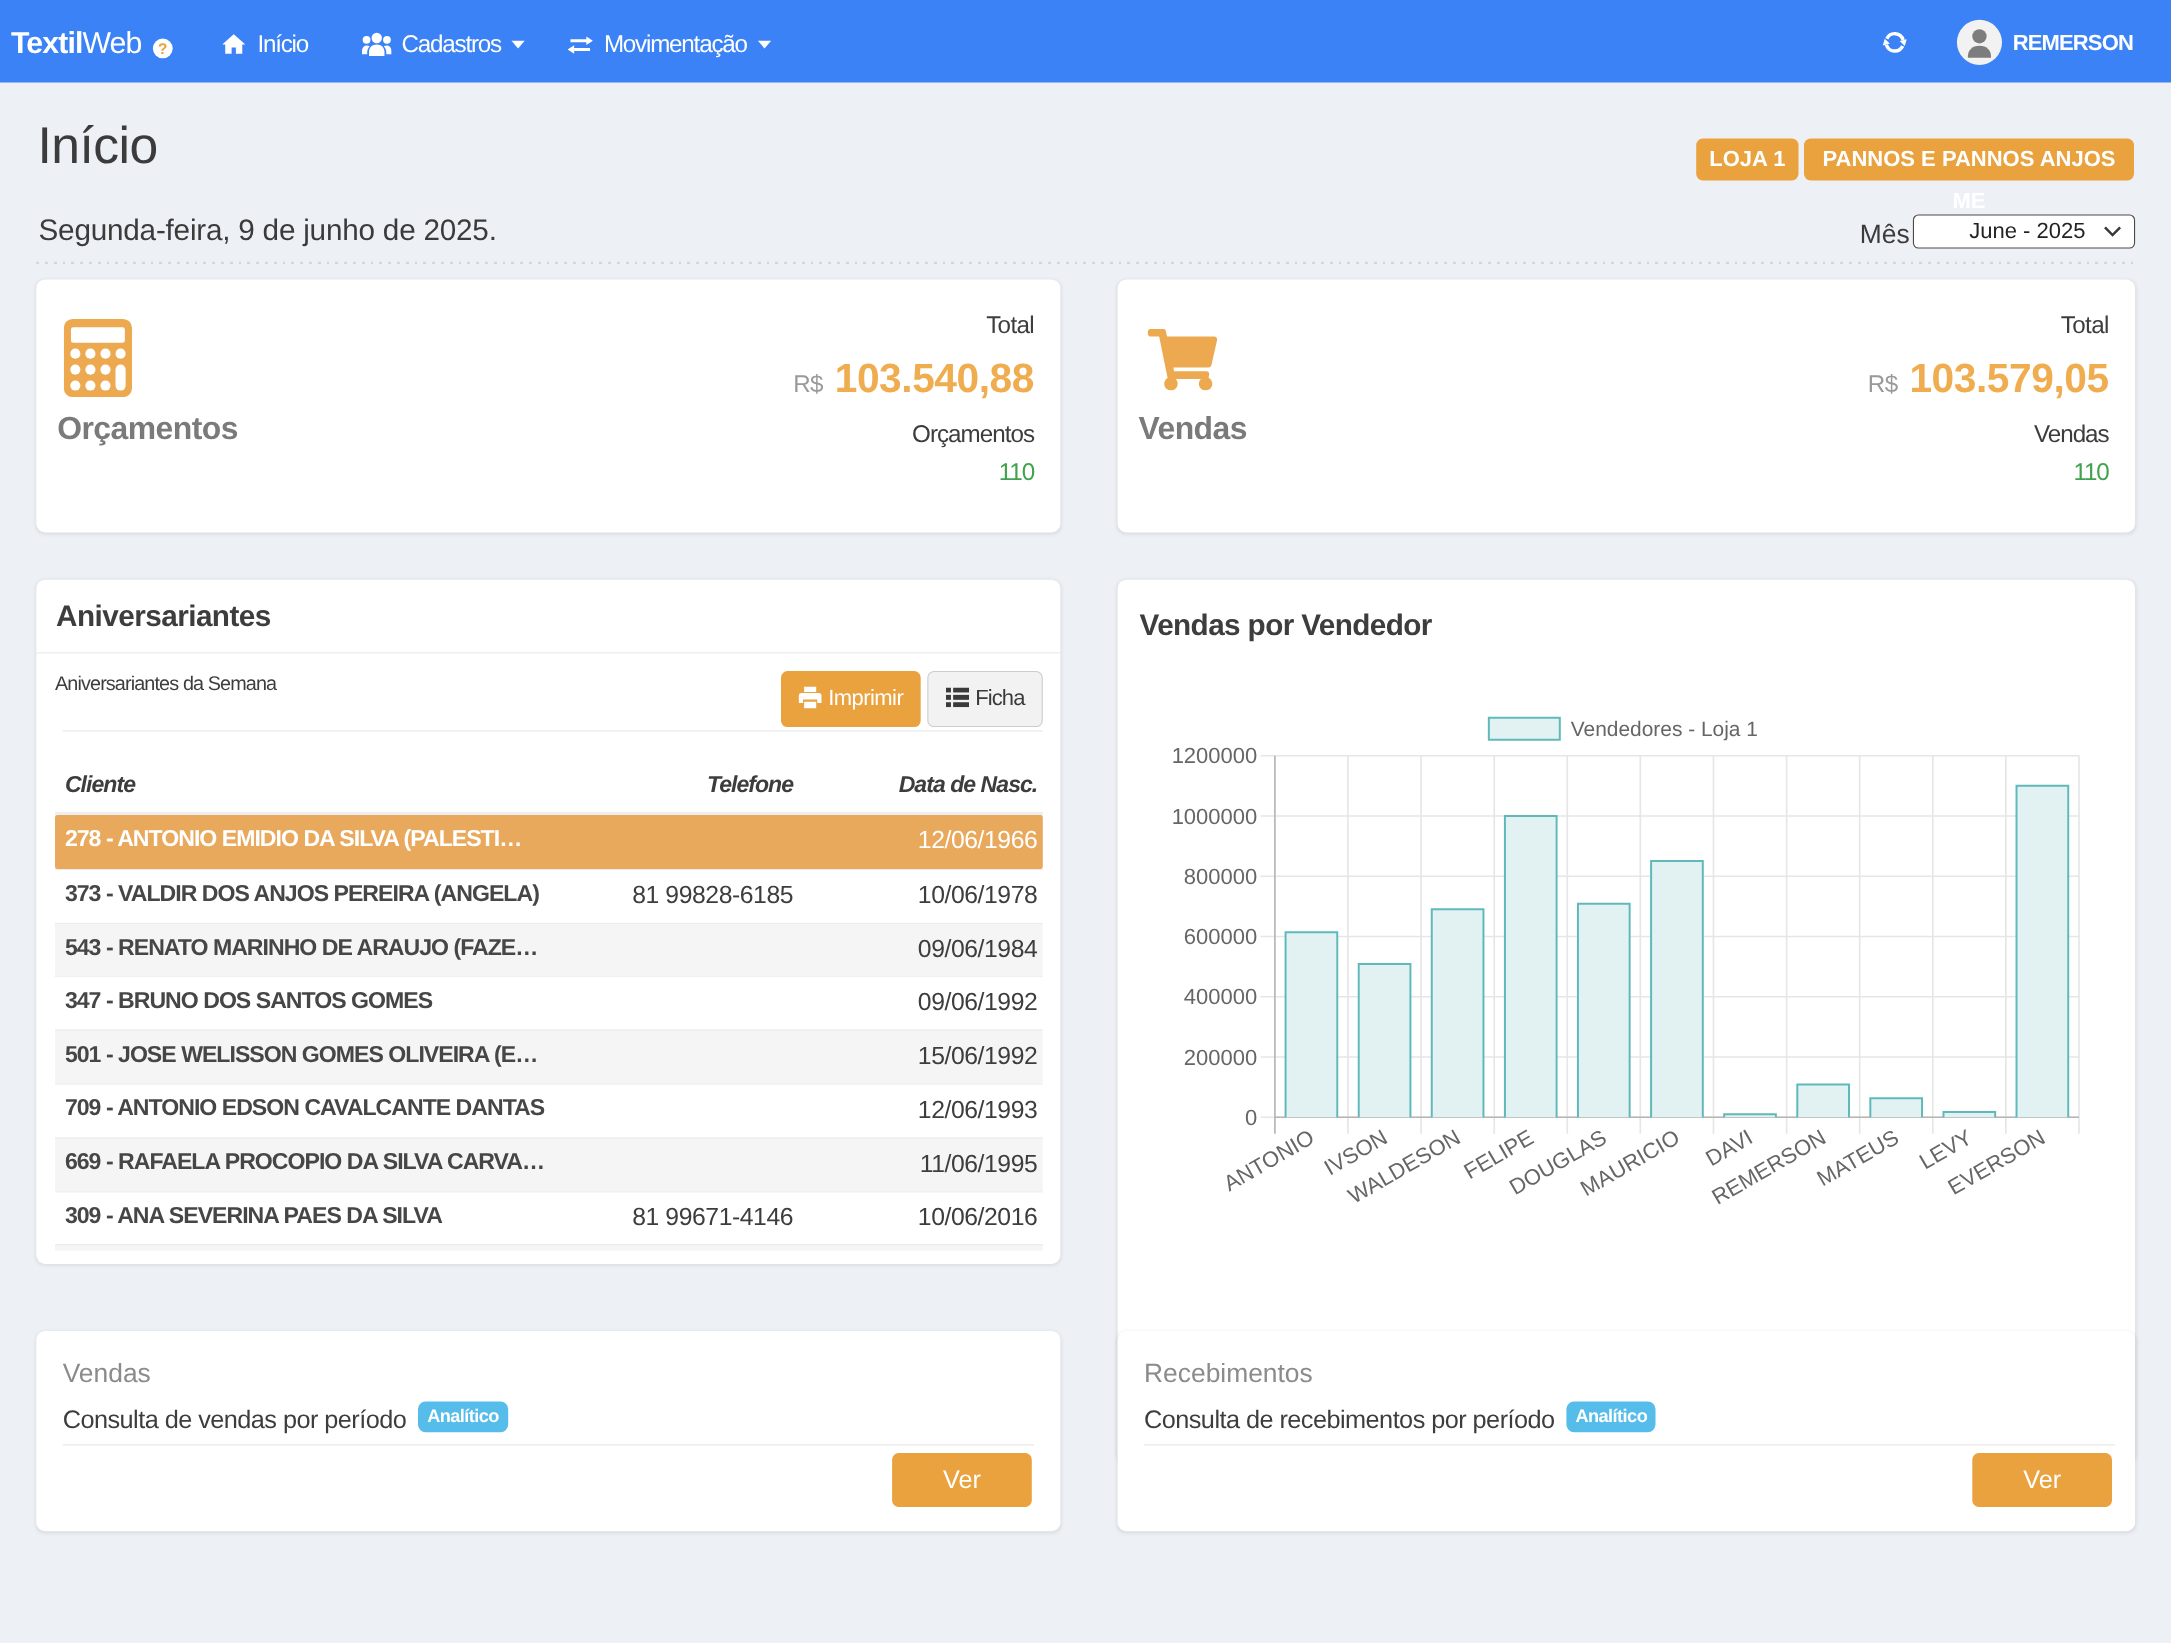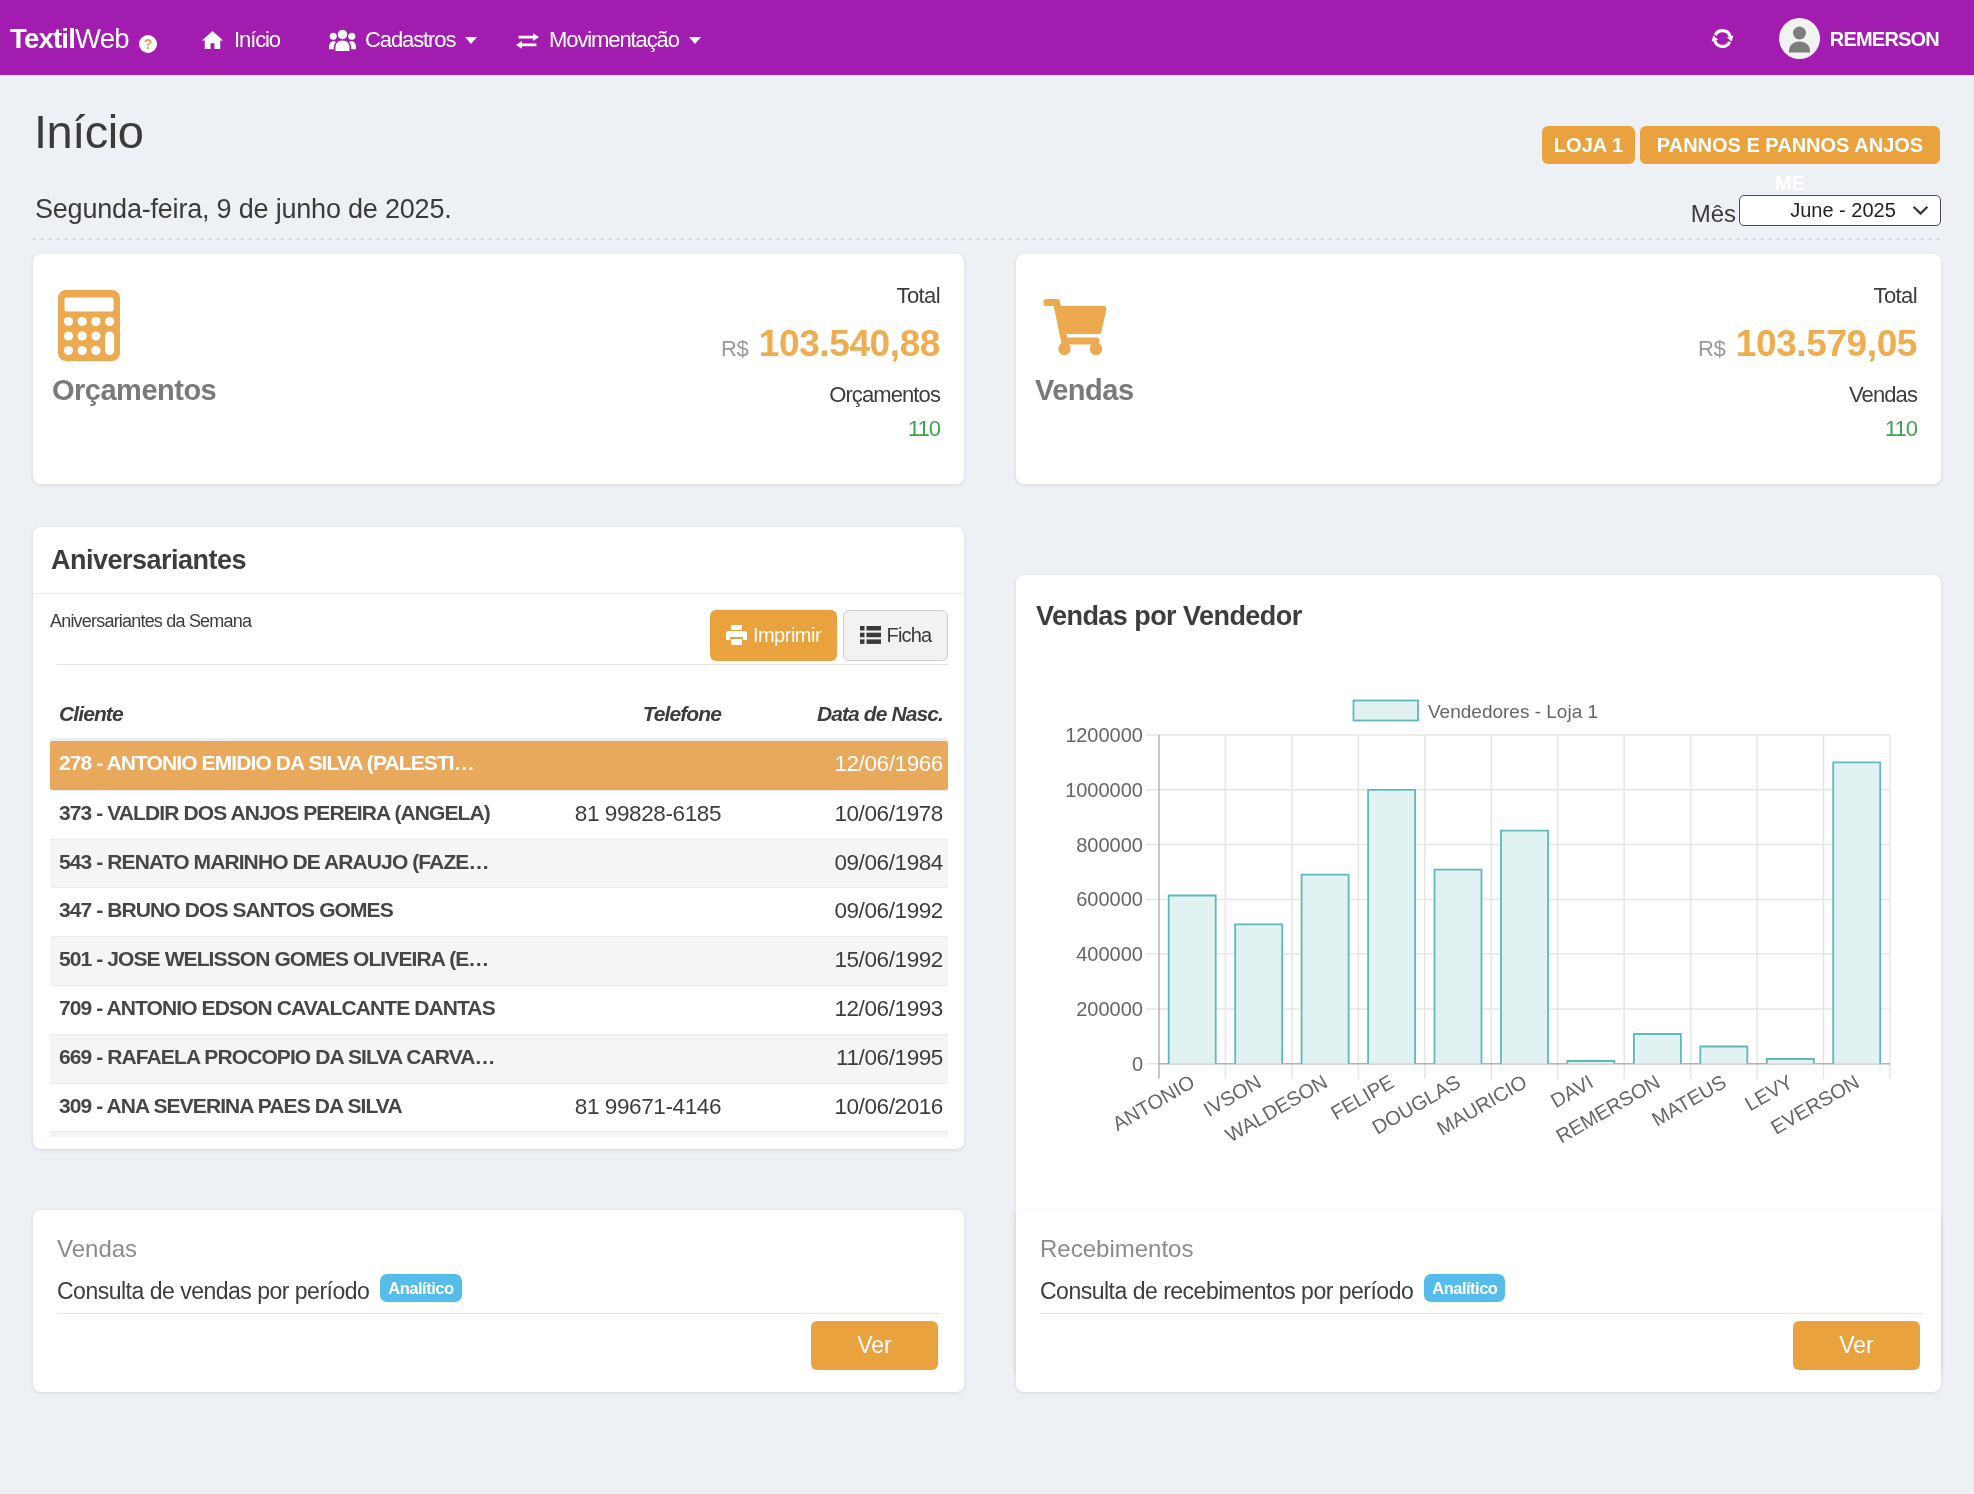--- a/index.html
+++ b/index.html
@@ -5,41 +5,41 @@
 * { box-sizing: border-box; margin:0; padding:0; }
 html,body { width:1974px; height:1494px; }
 body {
   font-family:"Liberation Sans", sans-serif;
   background:#EDF0F4;
   position:relative;
   overflow:hidden;
 }
 .abs { position:absolute; }
 
-#navbar { position:absolute; left:0; top:0; width:1974px; height:75px; background:#a21caf; }
+#navbar { position:absolute; left:0; top:0; width:1974px; height:75px; background:#3b82f6; }
 #brand { position:absolute; left:10px; top:24.5px; font-size:27.5px; letter-spacing:-0.8px; color:#fff; font-weight:bold; line-height:1; }
 #brand .lite { font-weight:normal; }
 #qcirc { position:absolute; left:139px; top:35px; width:18px; height:18px; border-radius:50%; background:#fff; color:#E8A23E; font-size:14px; font-weight:bold; text-align:center; line-height:18px; }
 .navitem { position:absolute; top:2px; height:75px; color:#fff; font-size:22px; letter-spacing:-1.1px; line-height:75px; white-space:nowrap; }
 .navitem svg { vertical-align:-2px; }
 .caret { display:inline-block; width:0; height:0; border-left:6px solid transparent; border-right:6px solid transparent; border-top:7px solid #fff; vertical-align:3px; margin-left:10px; }
 
 #h1 { position:absolute; left:34px; top:108px; font-size:47px; letter-spacing:-0.5px; color:#3B3B3B; line-height:1; font-weight:normal; }
 .storebtn { position:absolute; top:126px; height:38px; background:#E9A23E; border-radius:6px; color:#fff; font-weight:bold; font-size:20px; text-align:center; line-height:38px; }
 #date { position:absolute; left:35px; top:196px; font-size:27px; letter-spacing:-0.2px; color:#3B3B3B; line-height:1; }
 #meslbl { position:absolute; right:238px; top:202px; font-size:24px; color:#3B3B3B; line-height:1; }
 #mselect { position:absolute; left:1739px; top:195px; width:202px; height:31px; background:#fff; border:1.5px solid #4A4A4A; border-radius:5px; font-size:20px; color:#222; line-height:28px; padding-left:6px;text-align:center; }
 #mselect .chev { position:absolute; right:11px; top:9px; width:17px; height:11px; }
 #dotline { position:absolute; left:33px; top:238px; width:1908px; height:2px; background:repeating-linear-gradient(90deg,#D3D6DA 0 2.5px,rgba(0,0,0,0) 2.5px 8px); }
 
 .card { position:absolute; background:#fff; border-radius:8px; box-shadow:0 1px 4px rgba(0,0,0,0.10); }
 #cardA { left:33px; top:254px; width:931px; height:230px; }
 #cardB { left:1016px; top:254px; width:925px; height:230px; }
 #cardC { left:33px; top:527px; width:931px; height:622px; overflow:hidden; }
-#cardD { left:1016px; top:527px; width:925px; height:802px;margin-top:48px; }
+#cardD { left:1016px; top:527px; width:925px; height:802px; }
 #cardE { left:33px; top:1210px; width:931px; height:182px; }
 #cardF { left:1016px; top:1210px; width:925px; height:182px; }
 .iconlbl { position:absolute; left:19px; top:122px; font-size:29px; letter-spacing:-0.5px; font-weight:bold; color:#7A7A7A; line-height:1; }
 .rline1 { position:absolute; right:24px; top:31px; font-size:22px; letter-spacing:-0.6px; color:#3D3D3D; line-height:1;text-align:right; }
 .rline2 { position:absolute; right:24px; top:71px; font-size:37px; letter-spacing:-0.4px; font-weight:bold; color:#EFAD4F; line-height:1; }
 .rline2 .rs { font-size:22px; font-weight:normal; color:#9A9A9A; letter-spacing:-0.5px; margin-right:5px; }
 .rline3 { position:absolute; right:24px; top:130px; font-size:22px; letter-spacing:-0.9px; color:#3D3D3D; line-height:1; }
 .rline4 { position:absolute; right:24px; top:164px; font-size:22px; letter-spacing:-1px; color:#3FA34D; line-height:1; }
 
 .cardtitle { position:absolute; left:18px; top:20px; font-size:27px; letter-spacing:-0.5px; font-weight:bold; color:#3D3D3D; line-height:1; }

